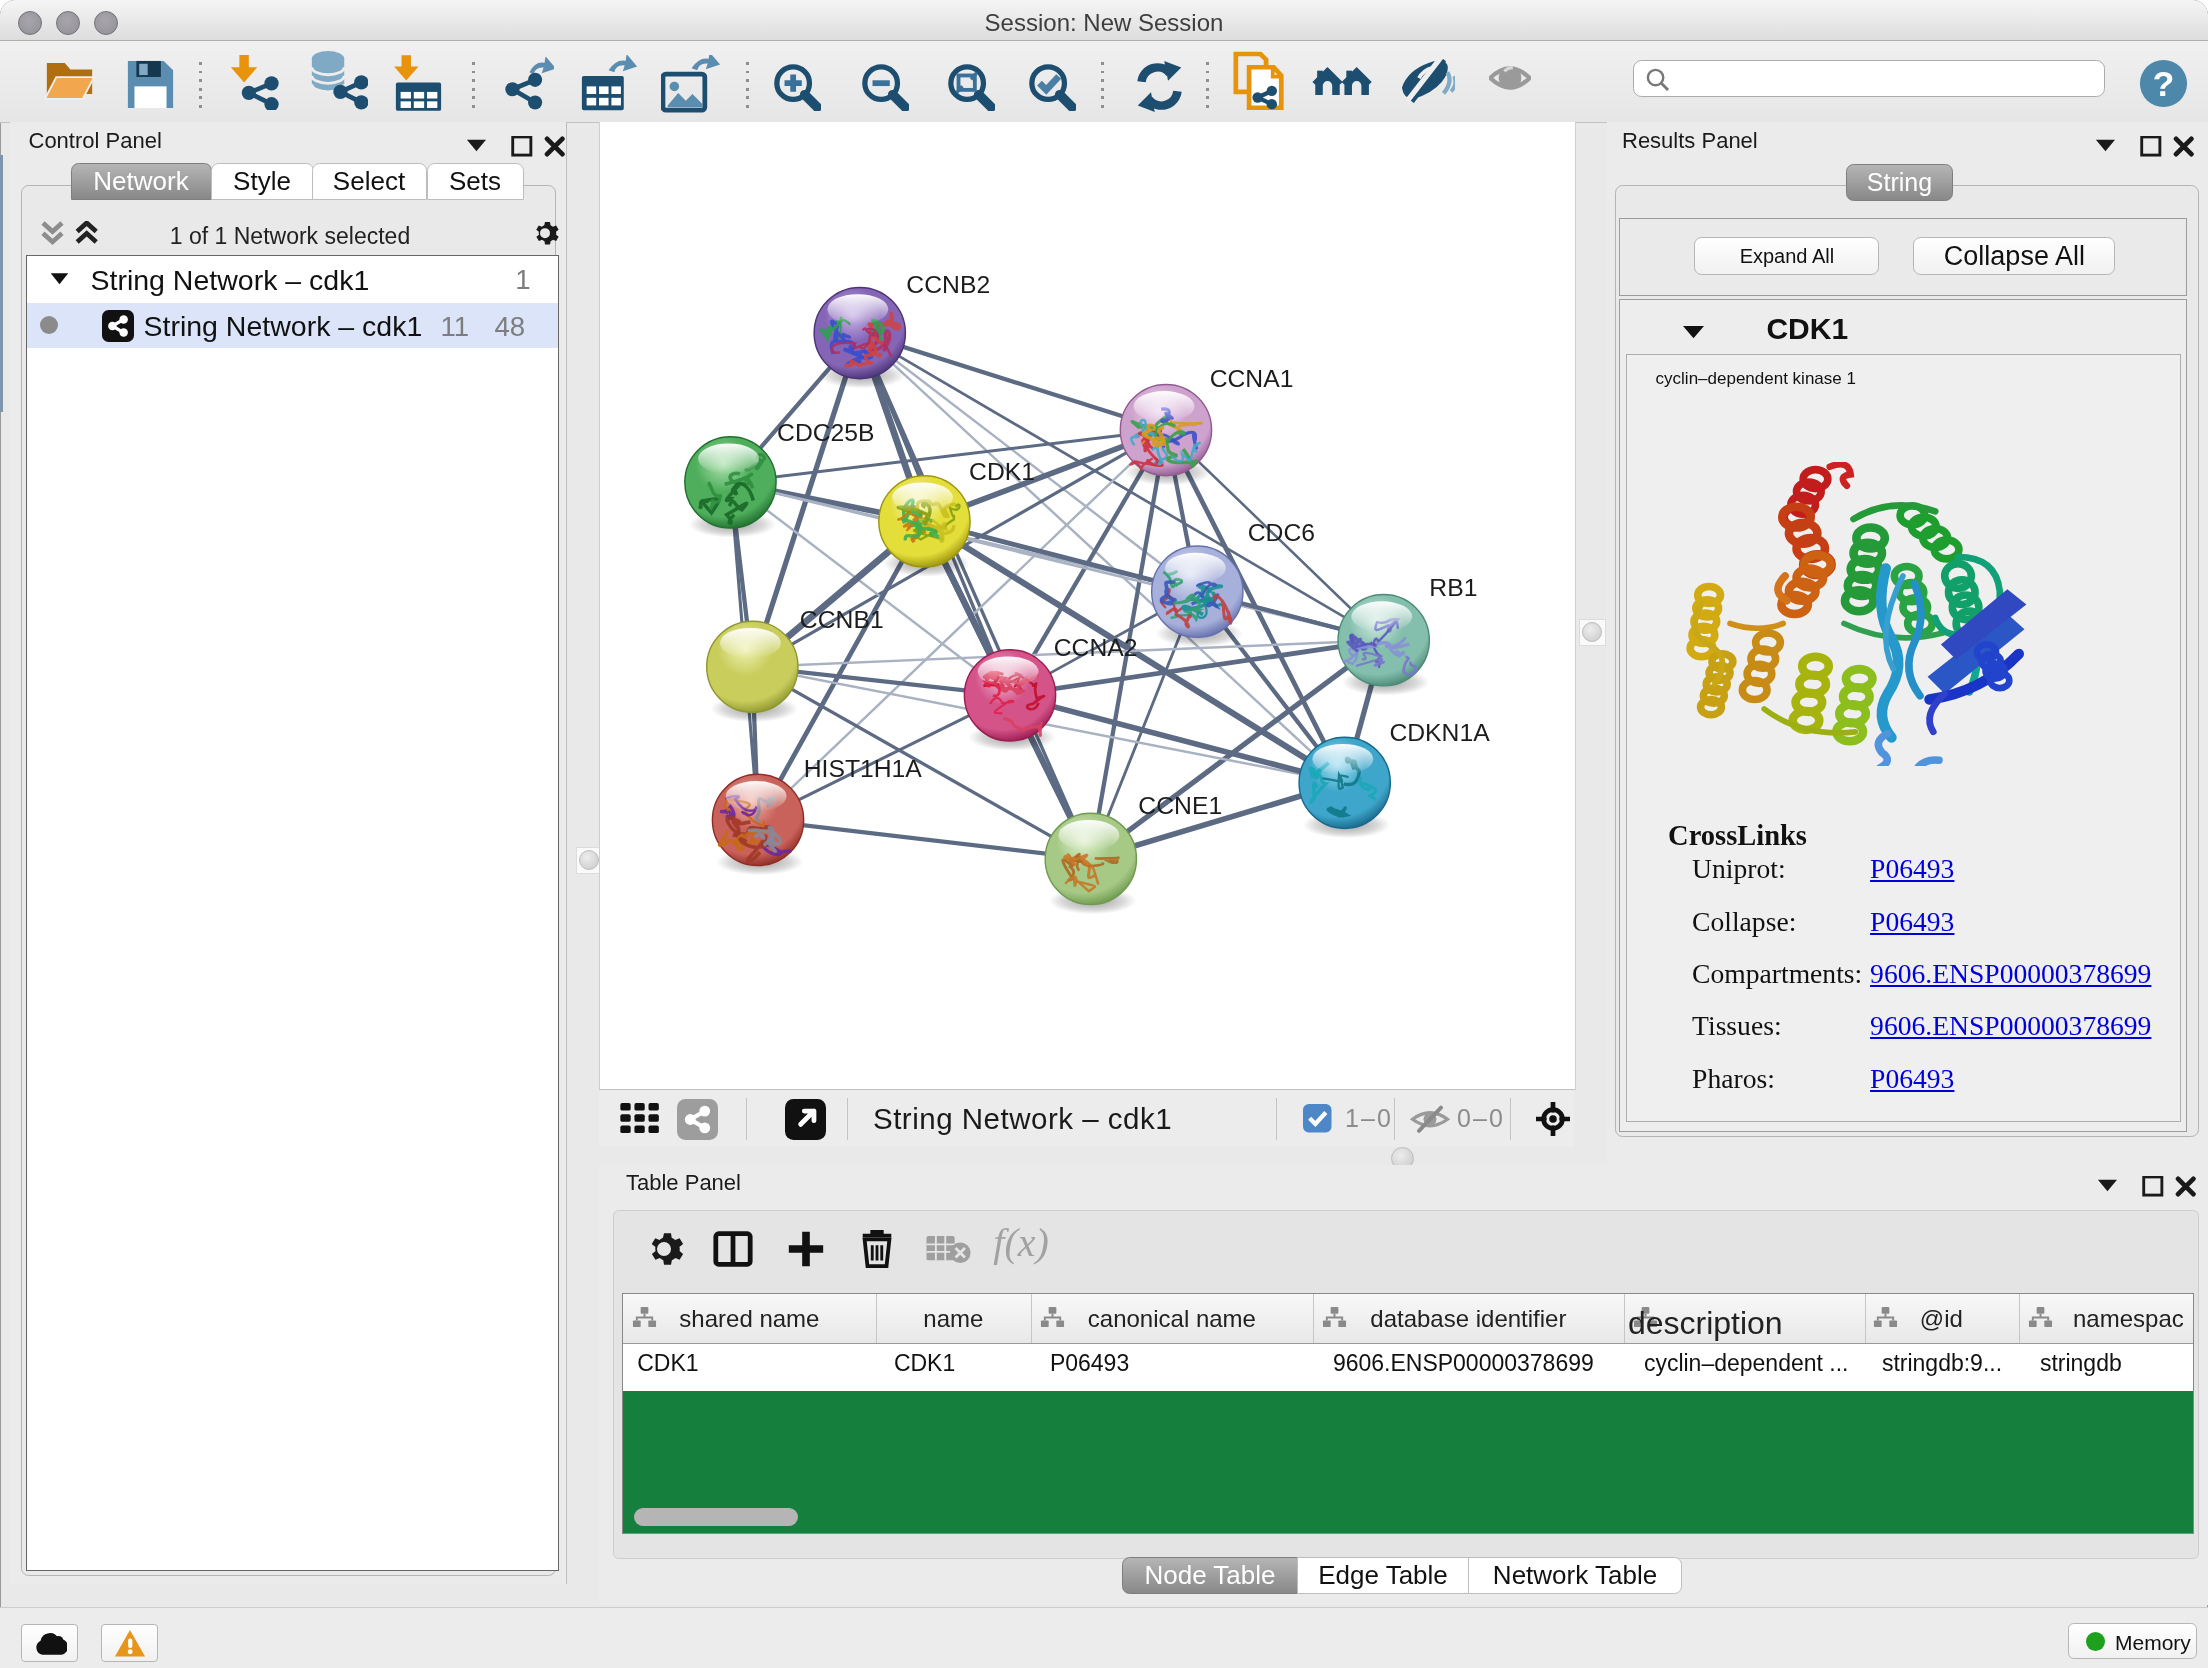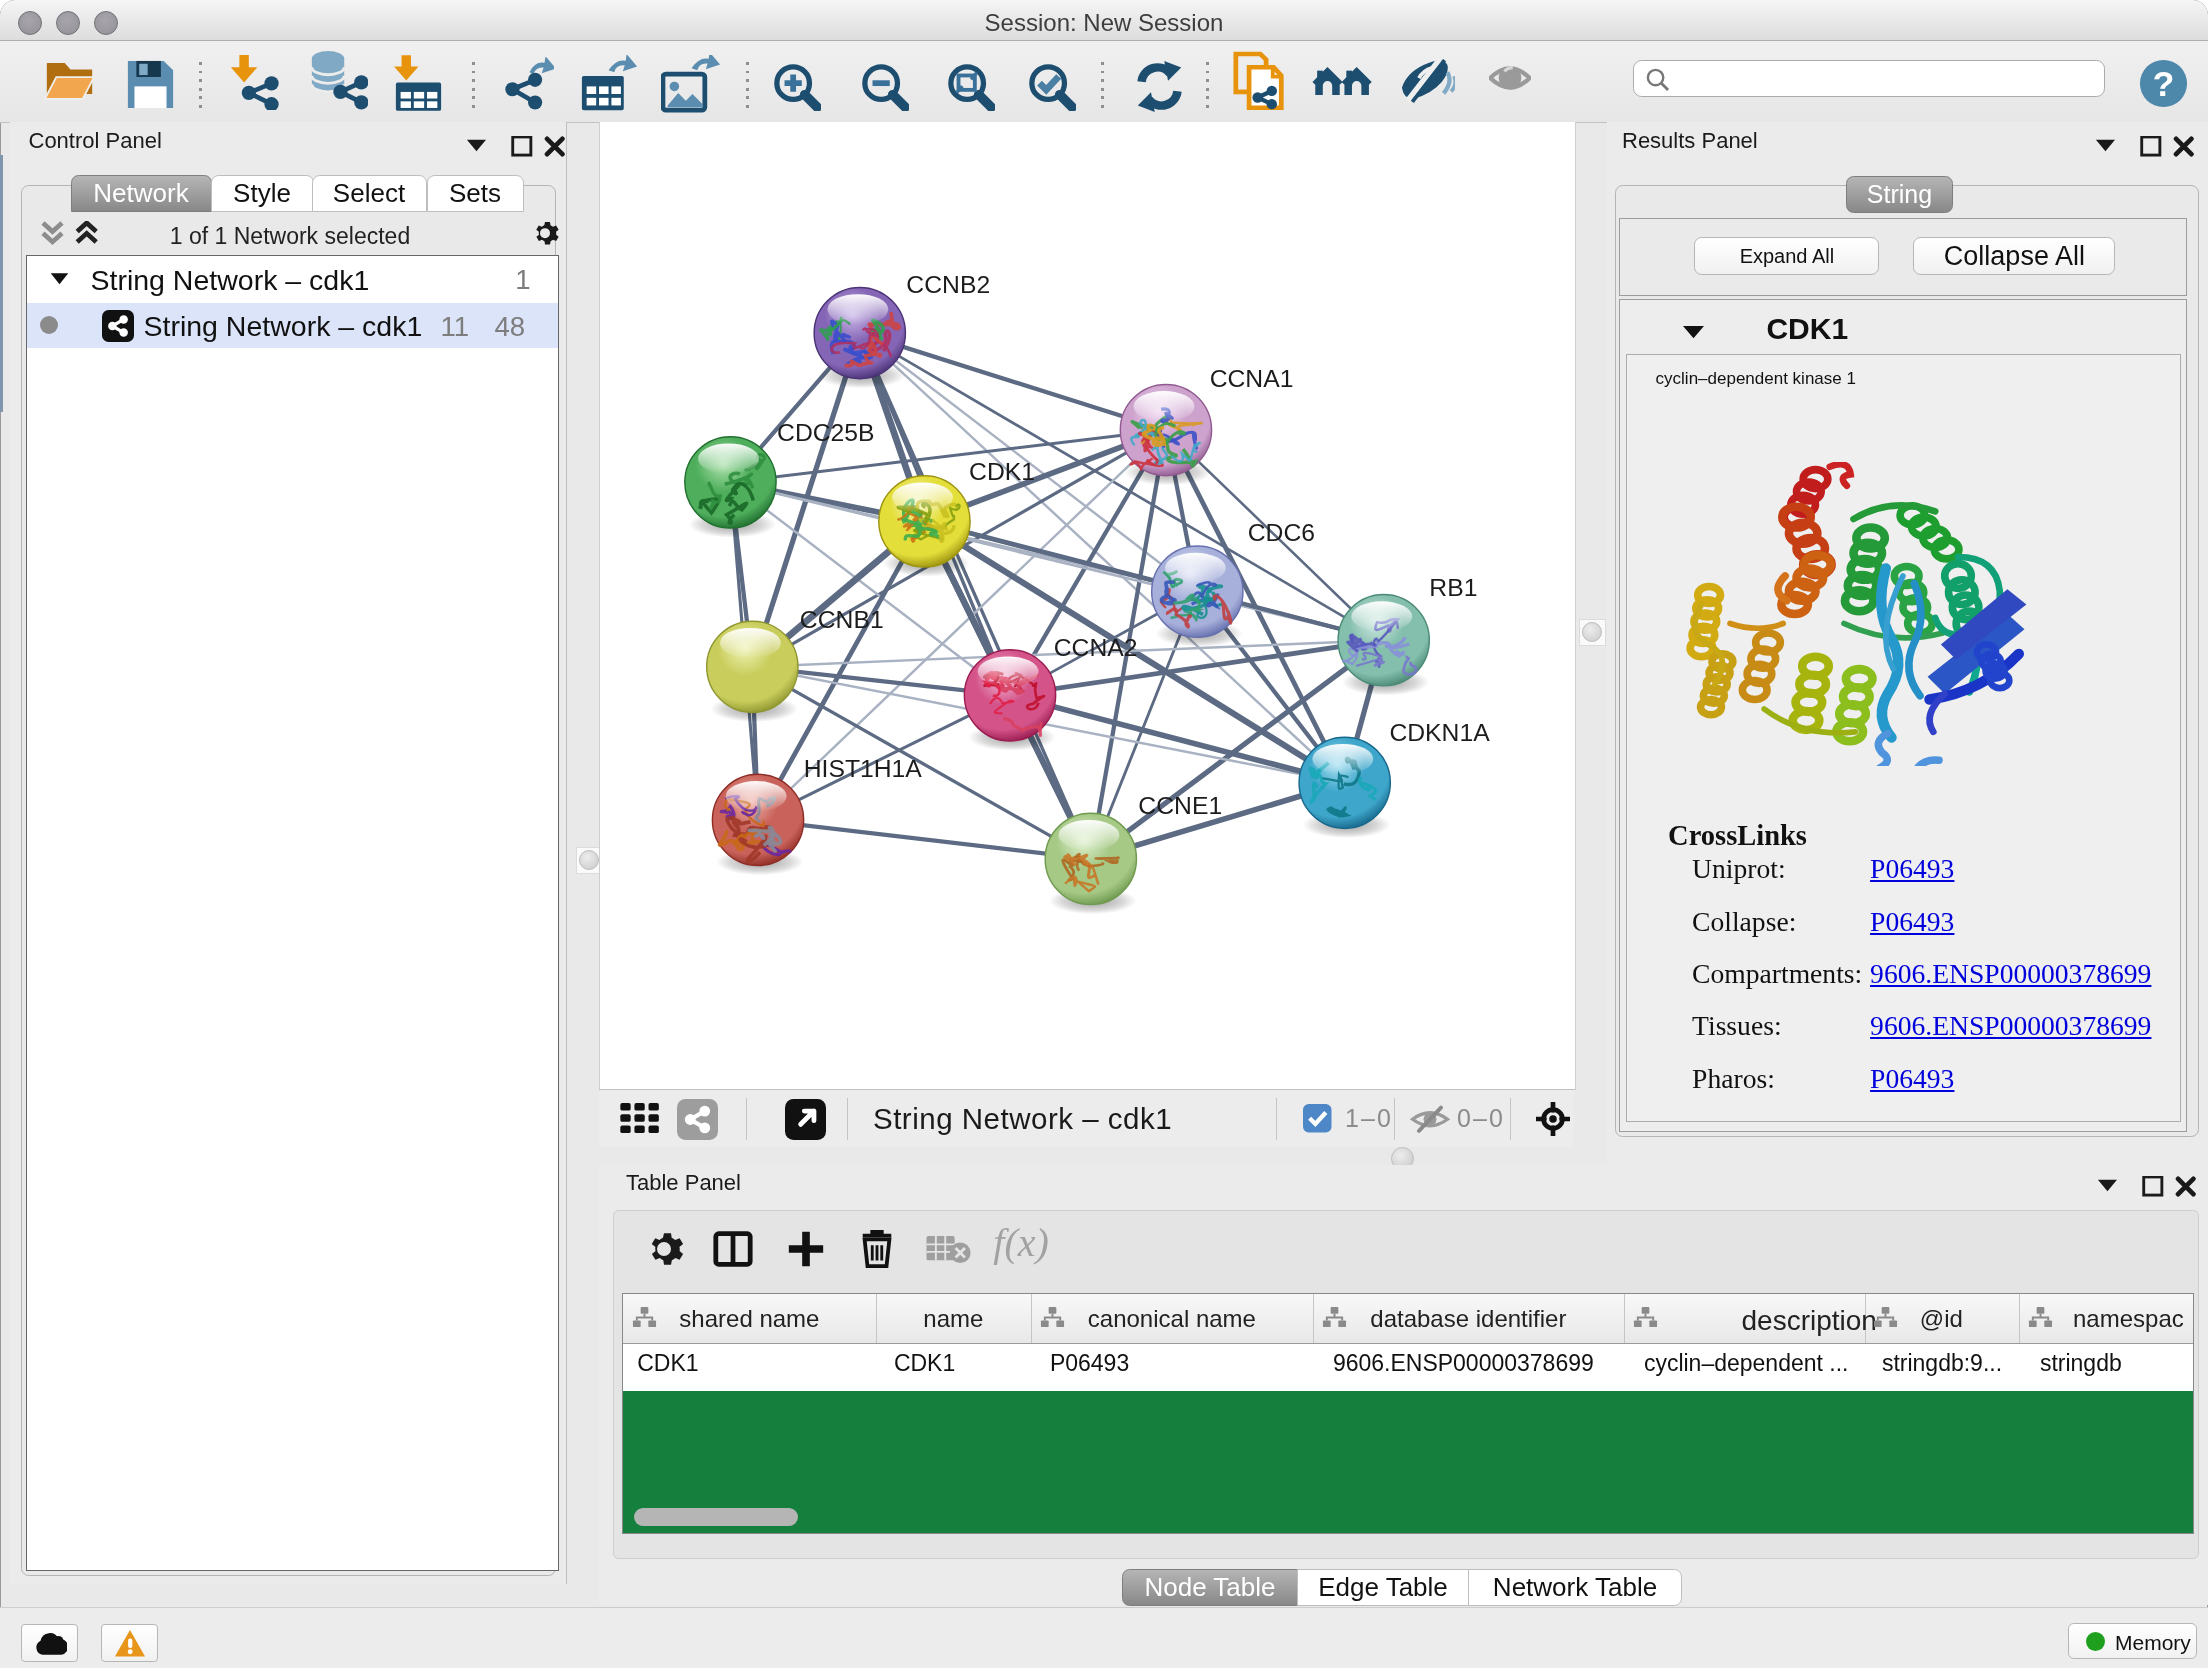--- a/index.html
+++ b/index.html
@@ -14,21 +14,21 @@
 .title{position:absolute;top:8.6px;left:0;width:2208px;text-align:center;
  font-size:24px;color:#3e3e3e;}
 .toolbar{position:absolute;left:0;top:41px;width:2208px;height:81px;
  background:linear-gradient(#f0f0f0,#e6e6e6);border-bottom:1px solid #c2c2c2;}
 .tsep{position:absolute;top:21px;width:2.9px;height:46px;
  background-image:repeating-linear-gradient(#8f8f8f 0 2.9px,transparent 2.9px 8.6px);}
 .searchbox{position:absolute;left:1633px;top:19px;width:470px;height:35px;background:#fff;
  border:1.4px solid #ababab;border-radius:8.6px;}
 .panelhdr{font-size:22px;color:#1a1a1a;}
 .tab{display:inline-block;height:35px;line-height:35px;text-align:center;font-size:26px;
- background:#fff;border:1px solid #bdbdbd;color:#111;margin-top:12px;}
+ background:#fff;border:1px solid #bdbdbd;color:#111;}
 .tabsel{background:linear-gradient(#b5b5b5,#888888);color:#fff;border-color:#7e7e7e;}
 .whitebox{background:#fff;border:1.9px solid #666;}
 .graybtn{background:linear-gradient(#ffffff,#f1f1f1);border:1.4px solid #b6b6b6;border-radius:7.6px;}
 a.lnk{color:#0000dd;text-decoration:underline;}
 </style></head>
 <body>
 <div class="win">
 
 <div class="titlebar">
  <div class="tl" style="left:18px"></div>
@@ -757,21 +757,21 @@
             </div>
             <div class="abs" style="left:1001px;top:0;width:241px;height:49px;border-right:1px solid #c6c6c6">
               <div class="abs" style="left:9.5px;top:11.4px"><svg width="25" height="25" viewBox="0 0 26 26" style="vertical-align:middle">
 <g fill="#8a8a8a">
                     <rect x="9" y="2" width="8" height="7" rx="1"></rect>
                     <rect x="1" y="16" width="8" height="7" rx="1"></rect>
                     <rect x="17" y="16" width="8" height="7" rx="1"></rect>
                   </g>
 <path d="M13 9 v4 M5 16 v-3 h16 v3" stroke="#8a8a8a" stroke-width="2" fill="none"></path>
                 </svg></div>
-              <div class="abs" style="left:12px;top:11.4px;width:241px;text-align:right;font-size:28px;color:#222">description</div>
+              <div class="abs" style="left:4px;top:11.4px;width:241px;text-align:left;font-size:32px;color:#222">description</div>
             </div>
             <div class="abs" style="left:1241px;top:0;width:155px;height:49px;border-right:1px solid #c6c6c6">
               <div class="abs" style="left:9.5px;top:11.4px"><svg width="25" height="25" viewBox="0 0 26 26" style="vertical-align:middle">
 <g fill="#8a8a8a">
                     <rect x="9" y="2" width="8" height="7" rx="1"></rect>
                     <rect x="1" y="16" width="8" height="7" rx="1"></rect>
                     <rect x="17" y="16" width="8" height="7" rx="1"></rect>
                   </g>
 <path d="M13 9 v4 M5 16 v-3 h16 v3" stroke="#8a8a8a" stroke-width="2" fill="none"></path>
                 </svg></div>

